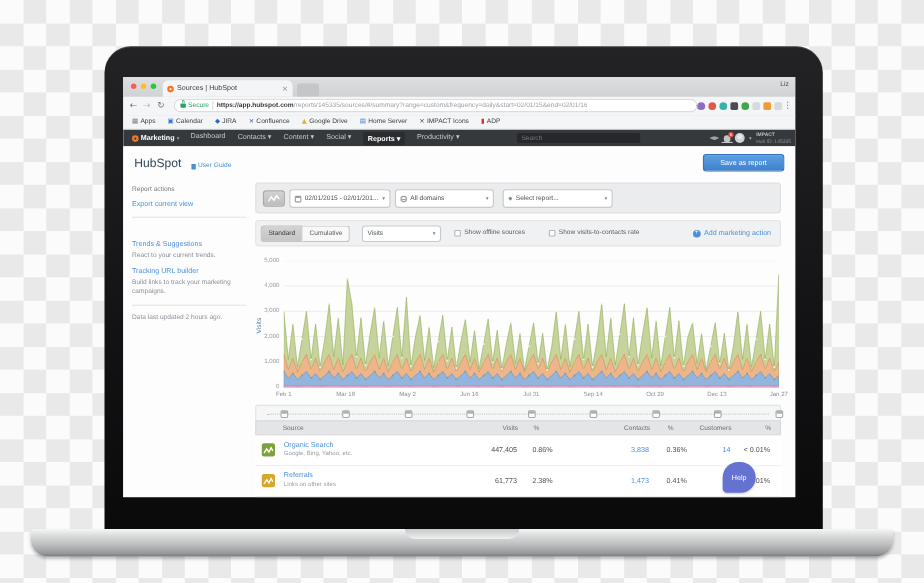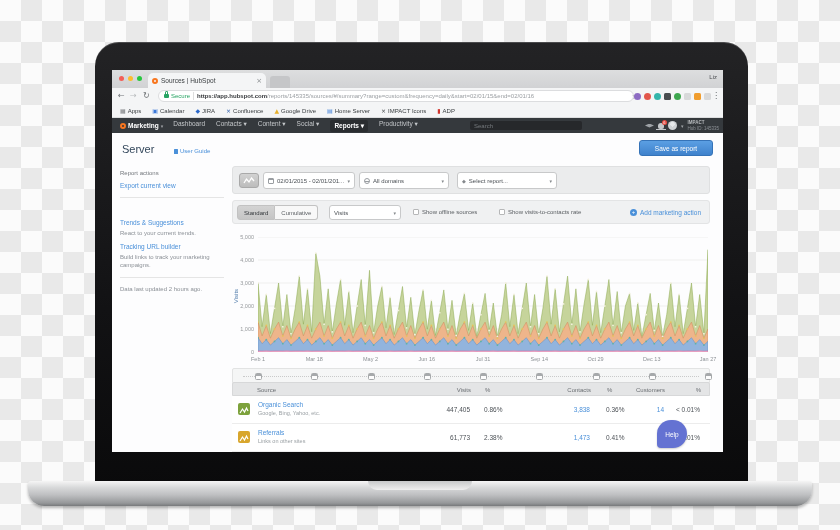--- a/index.html
+++ b/index.html
@@ -220,21 +220,21 @@
         <span class="bell">
             <span class="badge">6</span>
           </span>
         <span class="avatar"></span>
         <span class="caret-sm glyph">▾</span>
         <span class="acct"><b>IMPACT</b><span>Hub ID: 145335</span></span>
       </div>
     </div>
 
     <div class="page">
-      <div class="pg-title">Server</div>
+      <div class="pg-title">HubSpot</div>
       <div class="guide">
         <span class="book"></span>
         <span>User Guide</span>
       </div>
       <div class="savebtn">Save as report</div>
 
       <div class="sb-label">Report actions</div>
       <div class="sb-link" style="top:49px">Export current view</div>
       <div class="sb-hr" style="top:64px"></div>
       <div class="sb-link" style="top:86px">Trends &amp; Suggestions</div>

